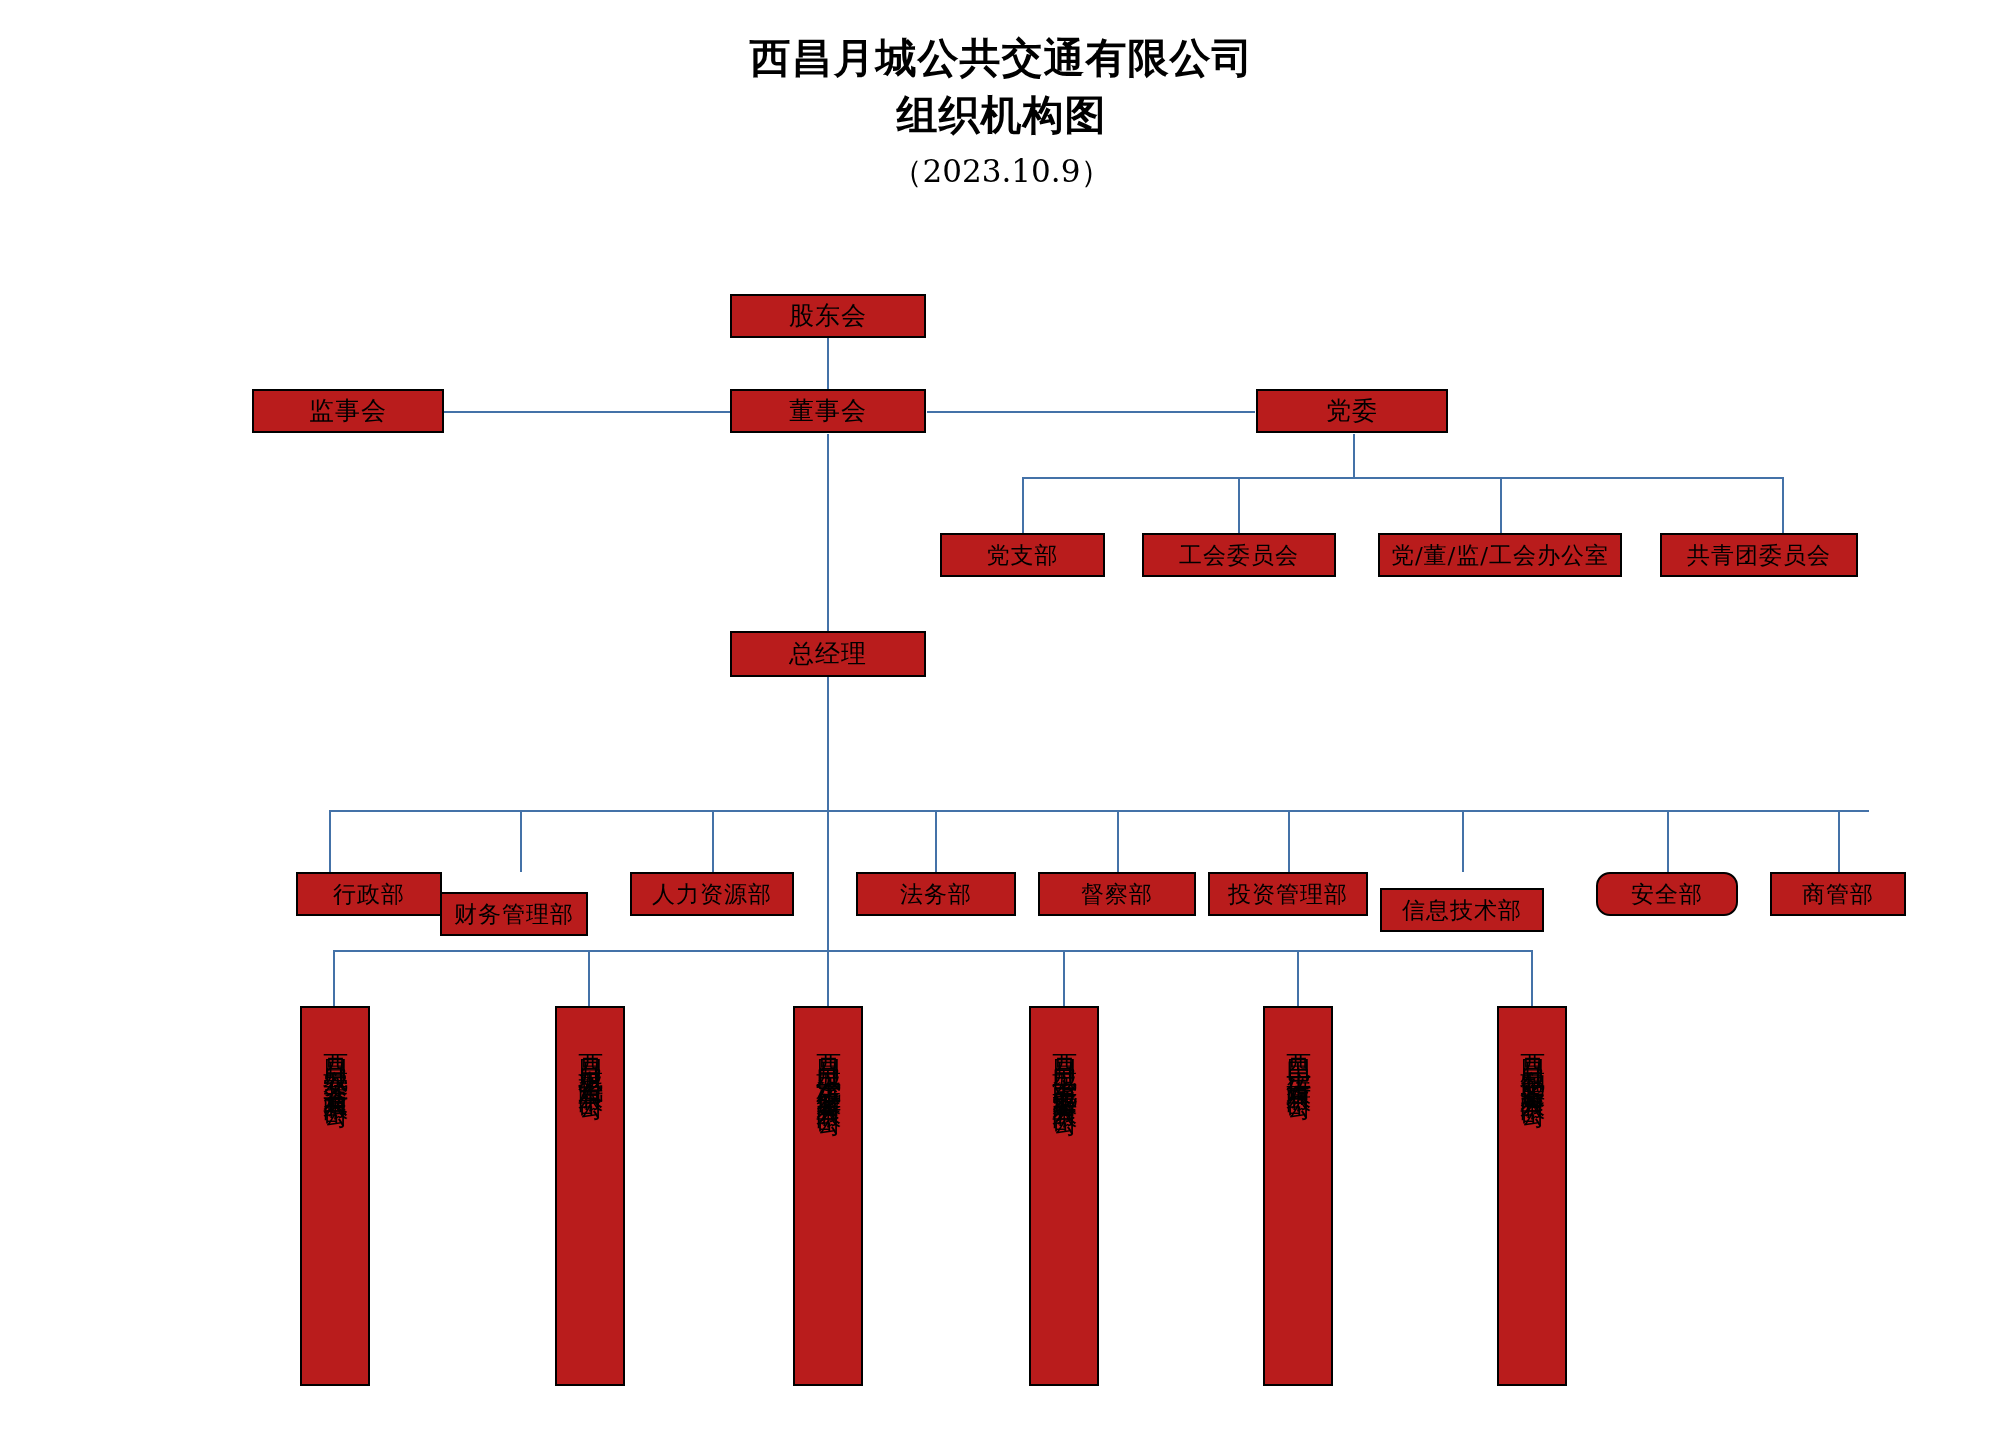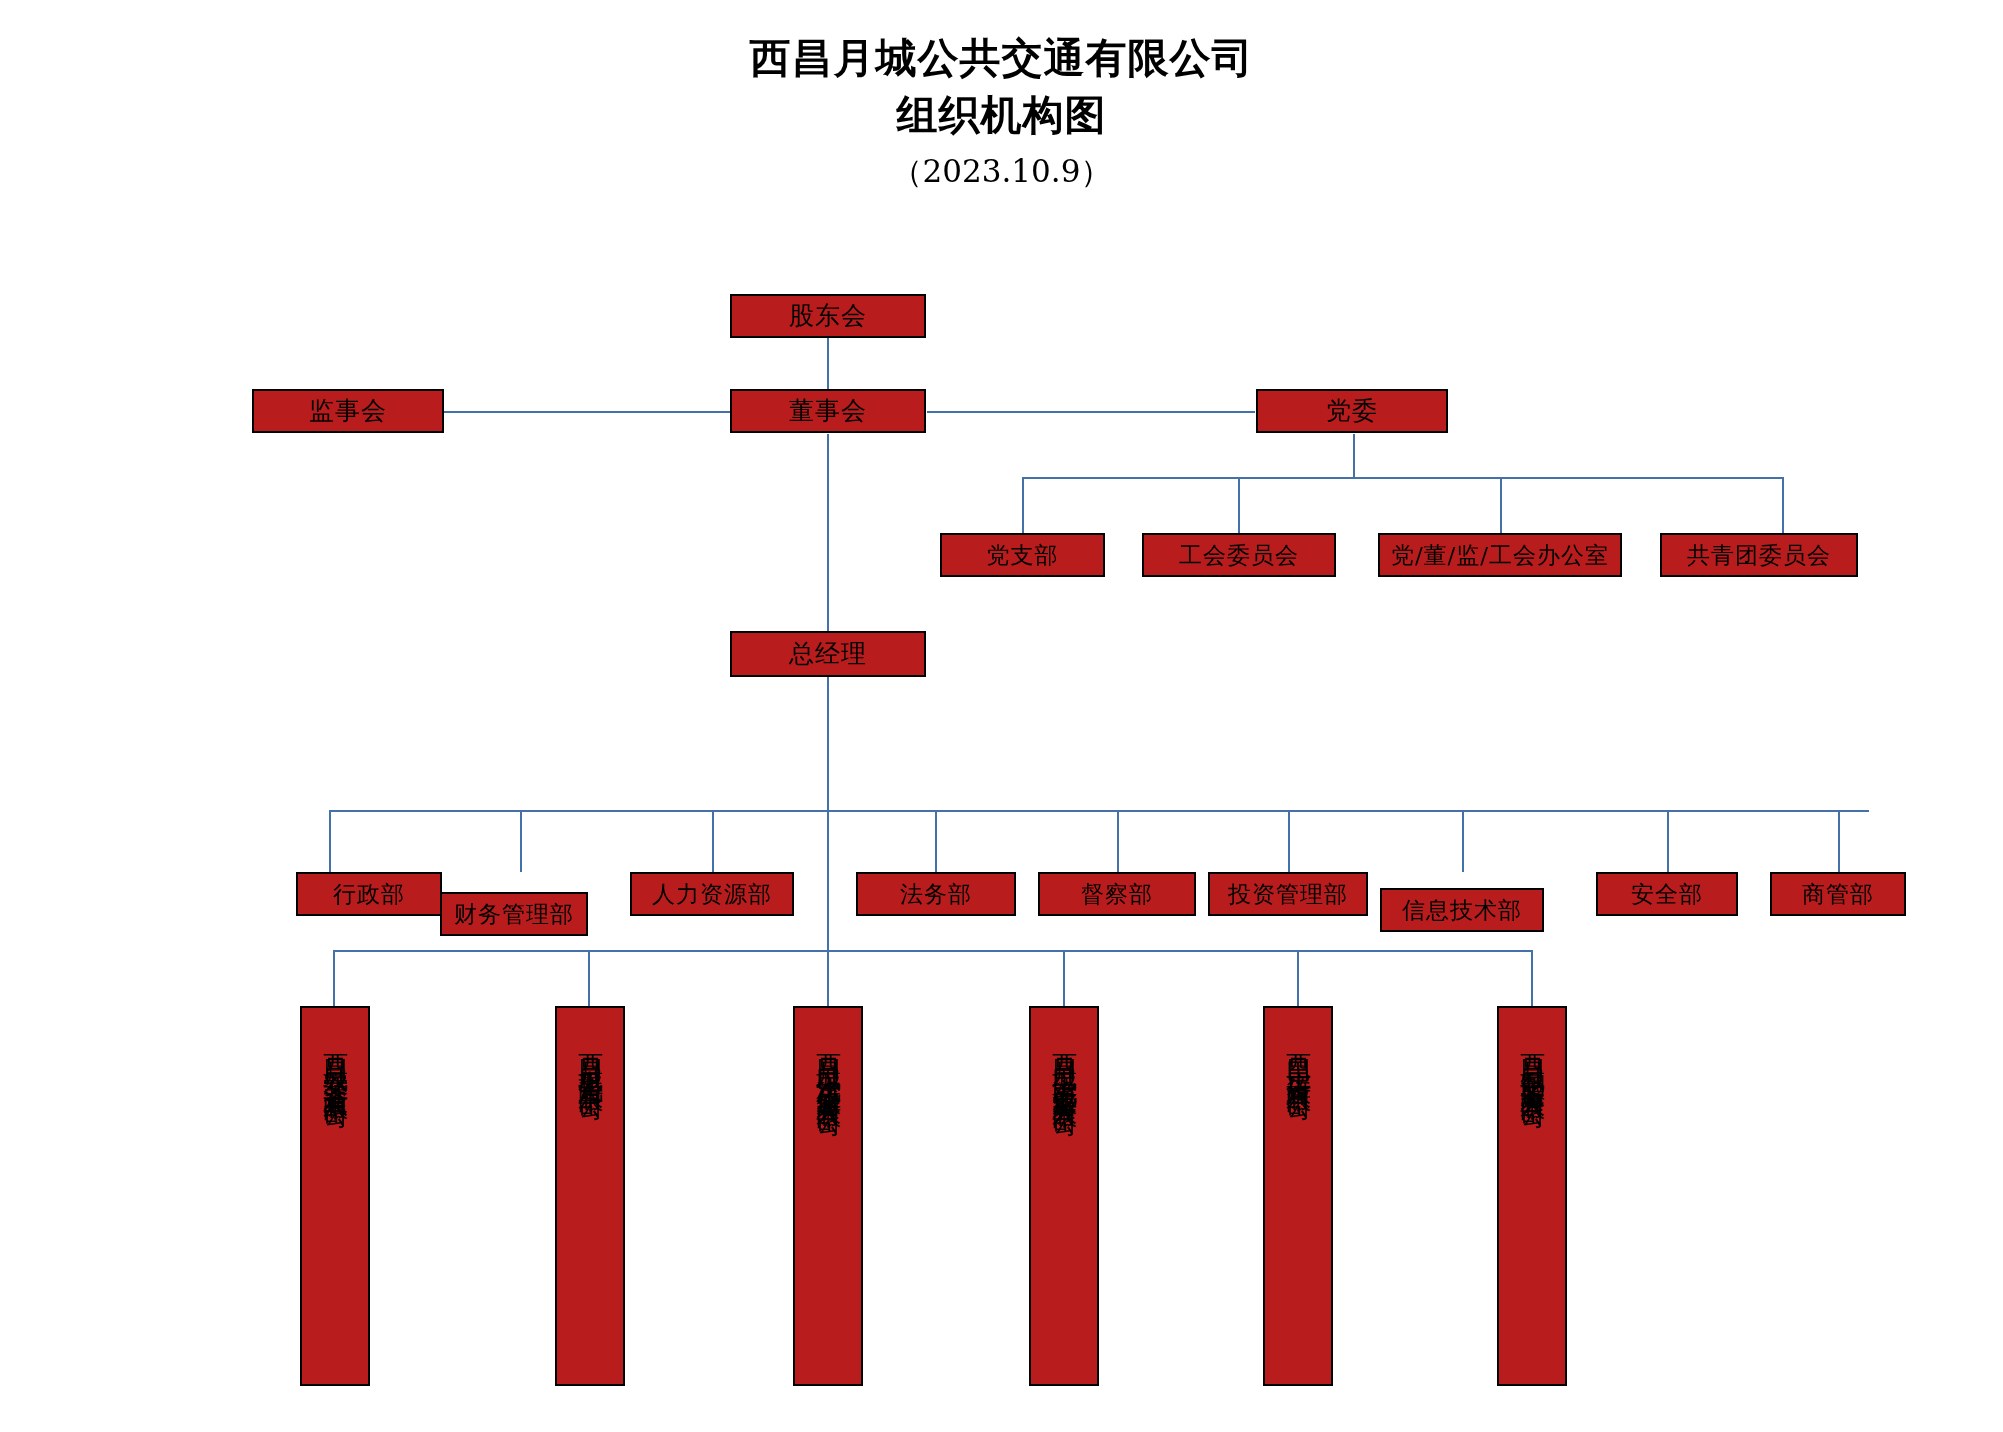--- a/index.html
+++ b/index.html
@@ -141,21 +141,21 @@
   </div>
   <div class="node" style="left:1038px;top:872px;width:158px;height:44px;">
     <span>督察部</span>
   </div>
   <div class="node" style="left:1208px;top:872px;width:160px;height:44px;">
     <span>投资管理部</span>
   </div>
   <div class="node" style="left:1380px;top:872px;width:164px;height:44px;margin-top:16px;">
     <span>信息技术部</span>
   </div>
-  <div class="node" style="left:1596px;top:872px;width:142px;height:44px;">
+  <div class="node" style="left:1596px;top:872px;width:142px;height:44px;border-radius:14px;">
     <span>安全部</span>
   </div>
   <div class="node" style="left:1770px;top:872px;width:136px;height:44px;">
     <span>商管部</span>
   </div>
 
   <div class="node vert" style="left:300px;top:1006px;width:70px;height:380px;">
     <span>西昌月城安宁公共交通有限公司</span>
   </div>
   <div class="node vert" style="left:555px;top:1006px;width:70px;height:380px;">

